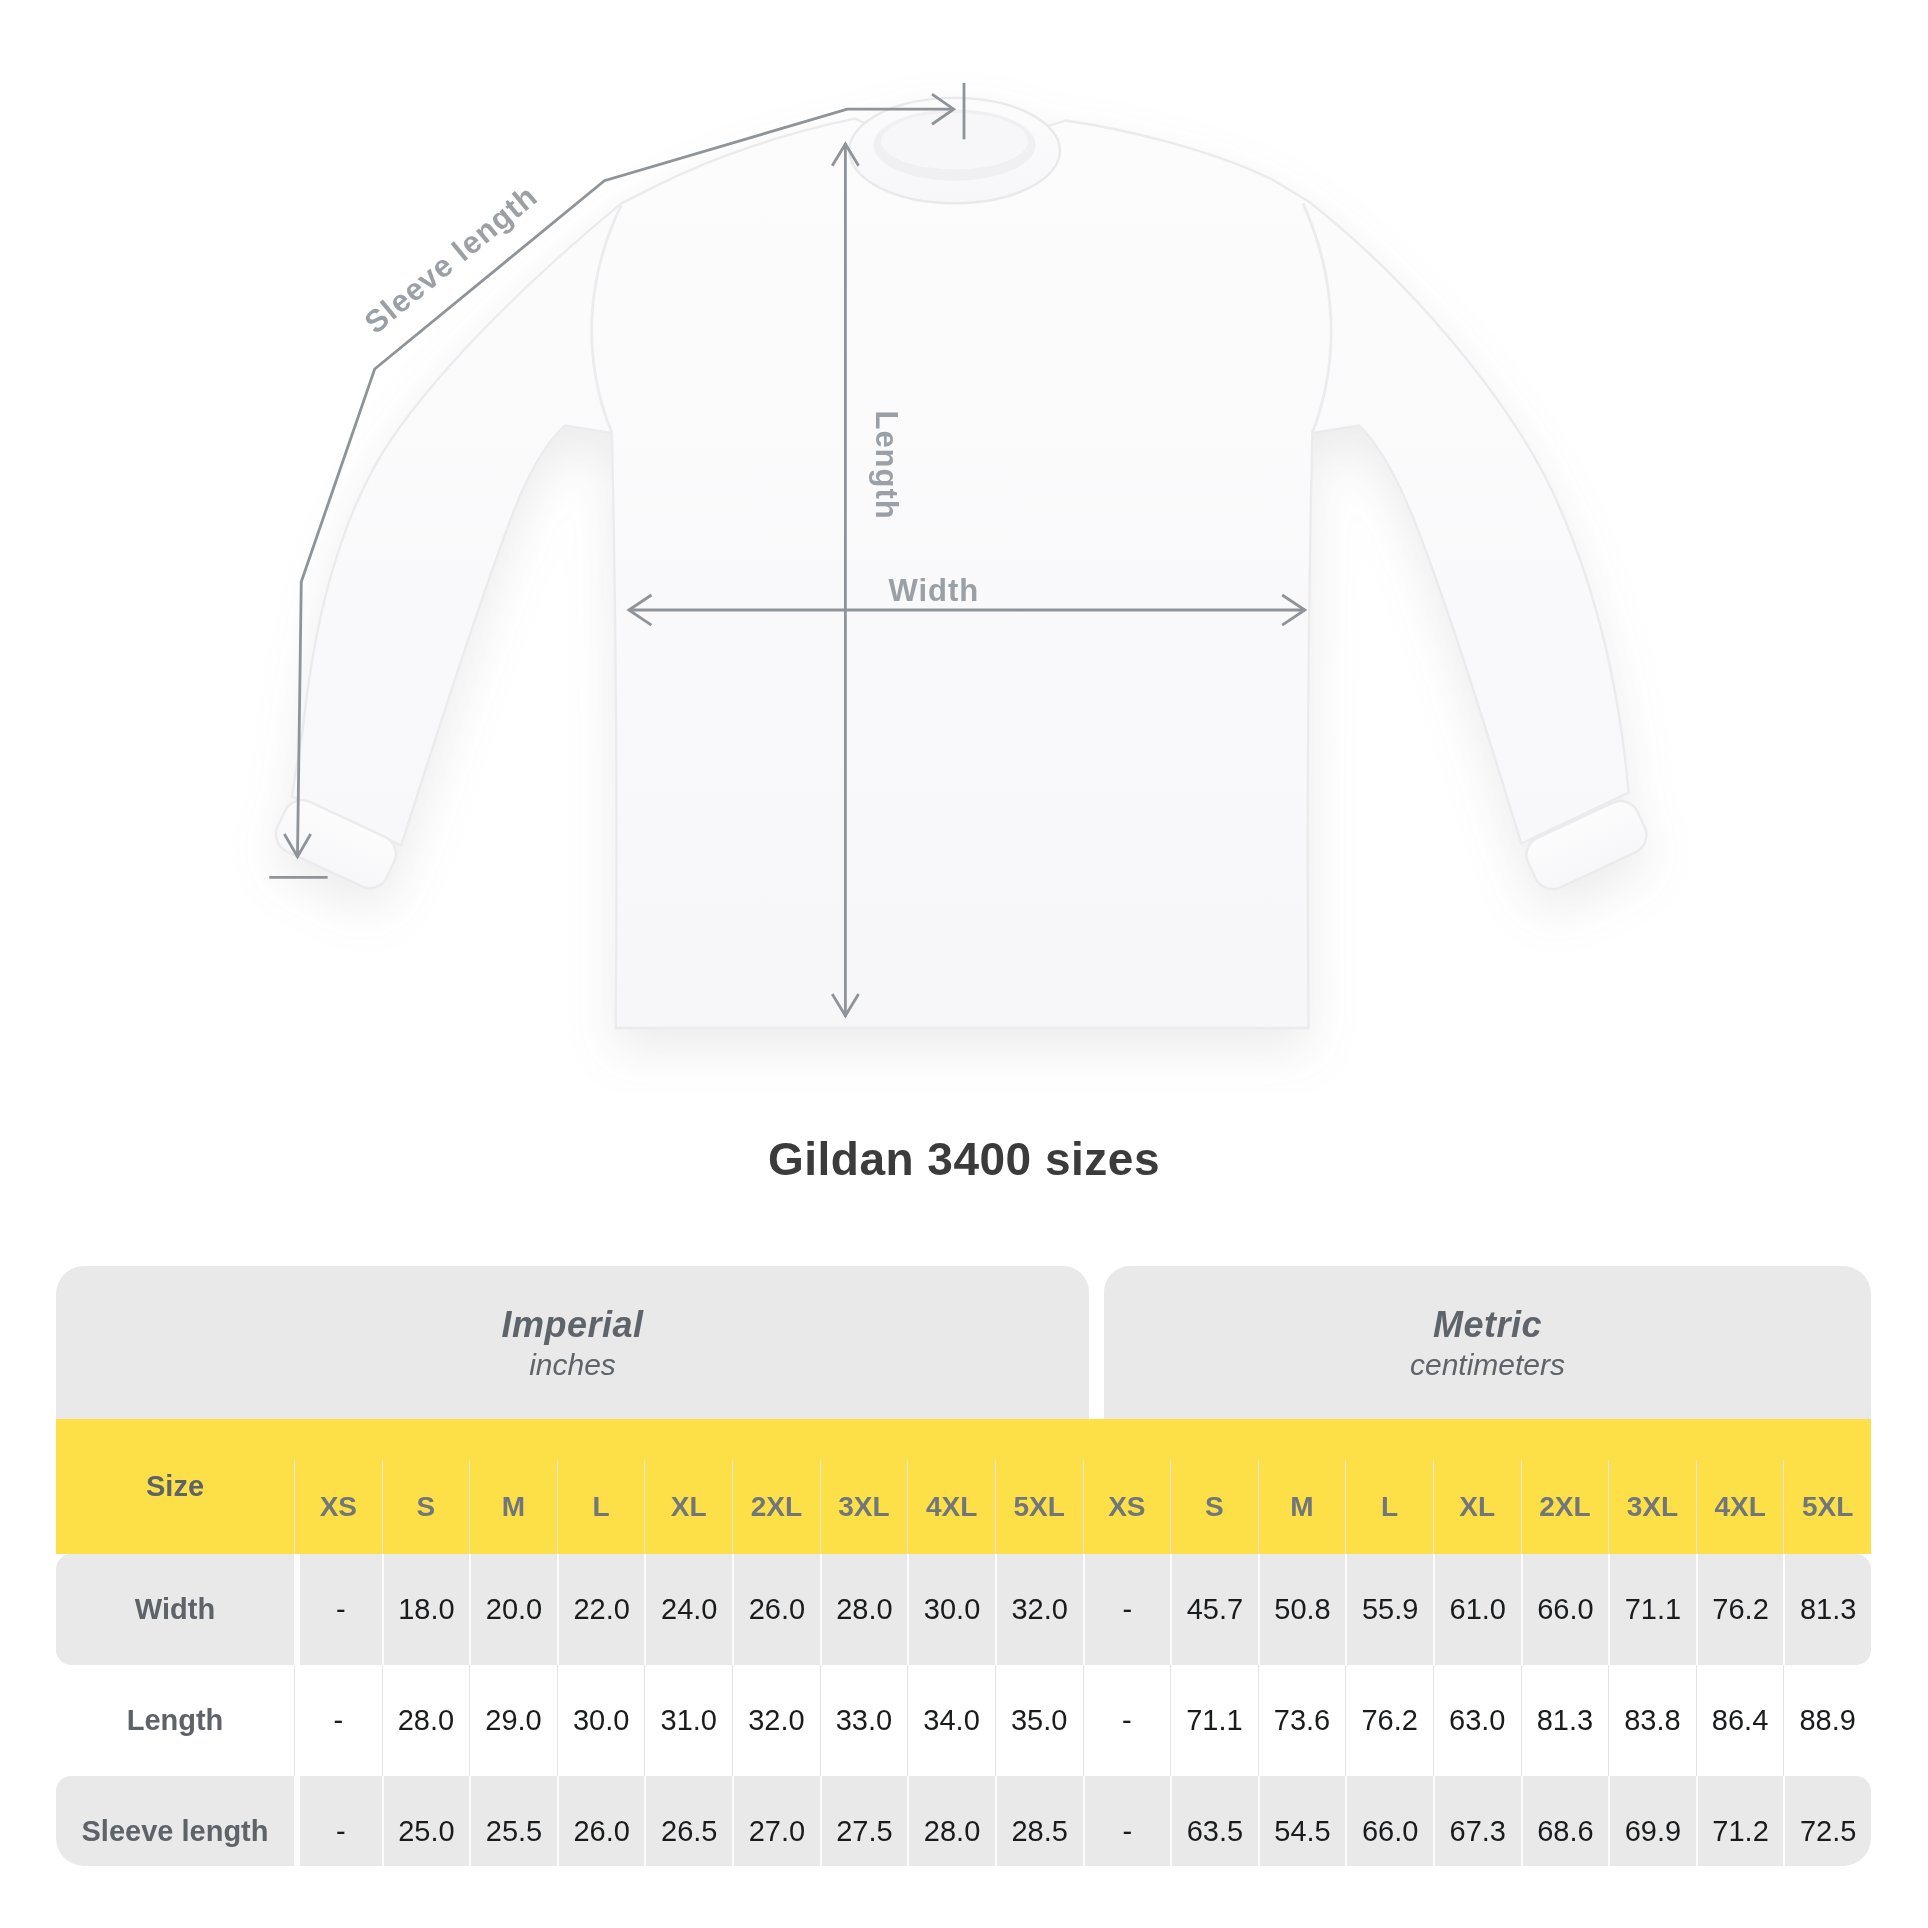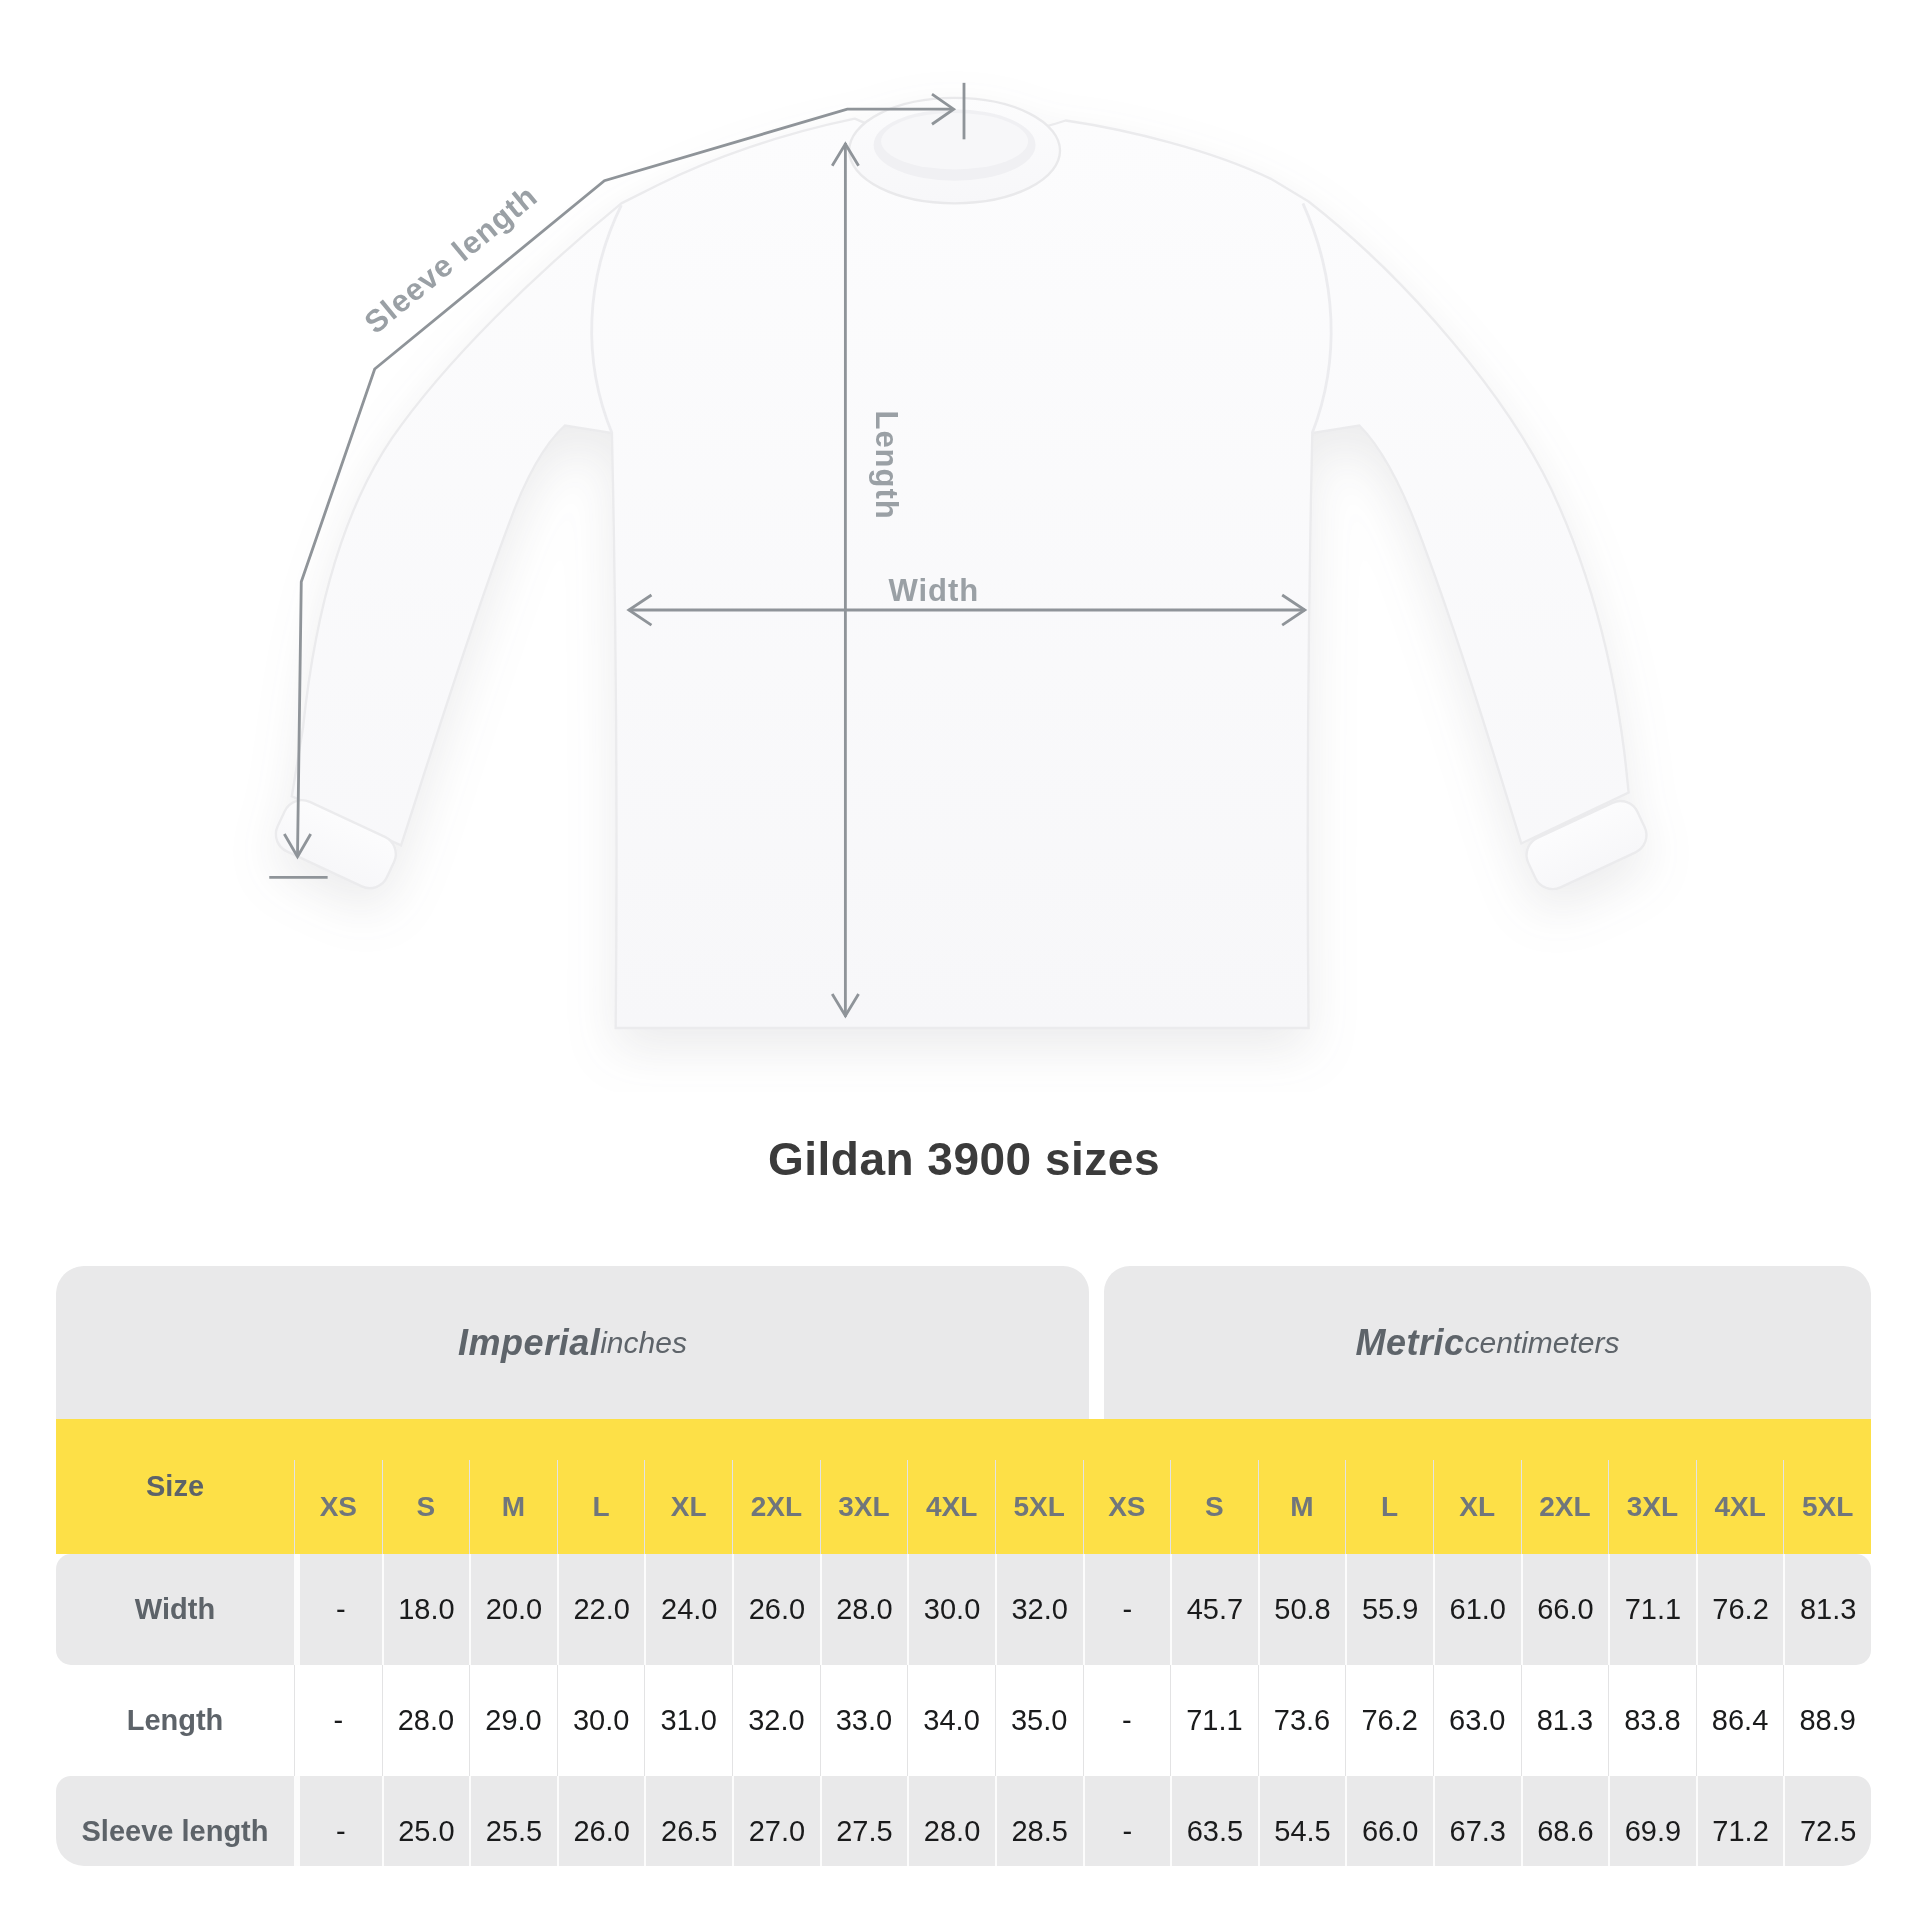--- a/index.html
+++ b/index.html
@@ -14,21 +14,21 @@
   
   .title{position:absolute;left:0;top:1132px;width:1928px;text-align:center;
          font-size:46px;font-weight:bold;color:#3b3b3b;letter-spacing:0.5px;}
   .subtitle{position:absolute;left:0;top:1200px;width:1928px;text-align:center;
          font-size:27px;font-style:italic;color:#555;}
 
   
   .sizetable{position:absolute;left:56px;top:1266px;width:1815px;height:600px;
          border-radius:28px;overflow:hidden;}
   .groupband{position:absolute;left:0;top:0;width:1815px;height:153px;display:flex;gap:15px;}
-  .group{background:#e9e9ea;border-radius:26px 26px 0 0;display:flex;flex-direction:row;
+  .group{background:#e9e9ea;border-radius:26px 26px 0 0;display:flex;flex-direction:column;
          align-items:center;justify-content:center;row-gap:2px;}
   .group.imperial{width:1033px;}
   .group.metric{flex:1;}
   .glabel{font-size:36px;font-weight:bold;font-style:italic;color:#5e646a;letter-spacing:0.5px;}
   .gunit{font-size:30px;font-style:italic;color:#5e646a;}
 
   .grid{position:absolute;left:0;top:153px;width:1815px;}
   .trow{display:grid;grid-template-columns:238px repeat(18,1fr);align-items:stretch;}
   .trow.colhead{height:135px;background:#fde047;}
   .trow.datarow{height:111px;}
@@ -98,21 +98,21 @@
       <path d="M 668 648 L 1386 648"></path>
       <path d="M 692 632 L 668 648 L 692 664"></path>
       <path d="M 1362 632 L 1386 648 L 1362 664"></path>
     </g>
 
     <text class="measure-label" text-anchor="middle" transform="translate(486,284) rotate(-39.5)">Sleeve length</text>
     <text class="measure-label" text-anchor="middle" transform="translate(930,494) rotate(90)">Length</text>
     <text class="measure-label" text-anchor="middle" x="992" y="638">Width</text>
   </svg>
 
-  <div class="title">Gildan 3900 sizes</div>
+  <div class="title">Gildan 3400 sizes</div>
 
   <div class="sizetable">
 
     <div class="groupband">
       <div class="group imperial">
         <div class="glabel">Imperial</div>
         <div class="gunit">inches</div>
       </div>
       <div class="group metric">
         <div class="glabel">Metric</div>

